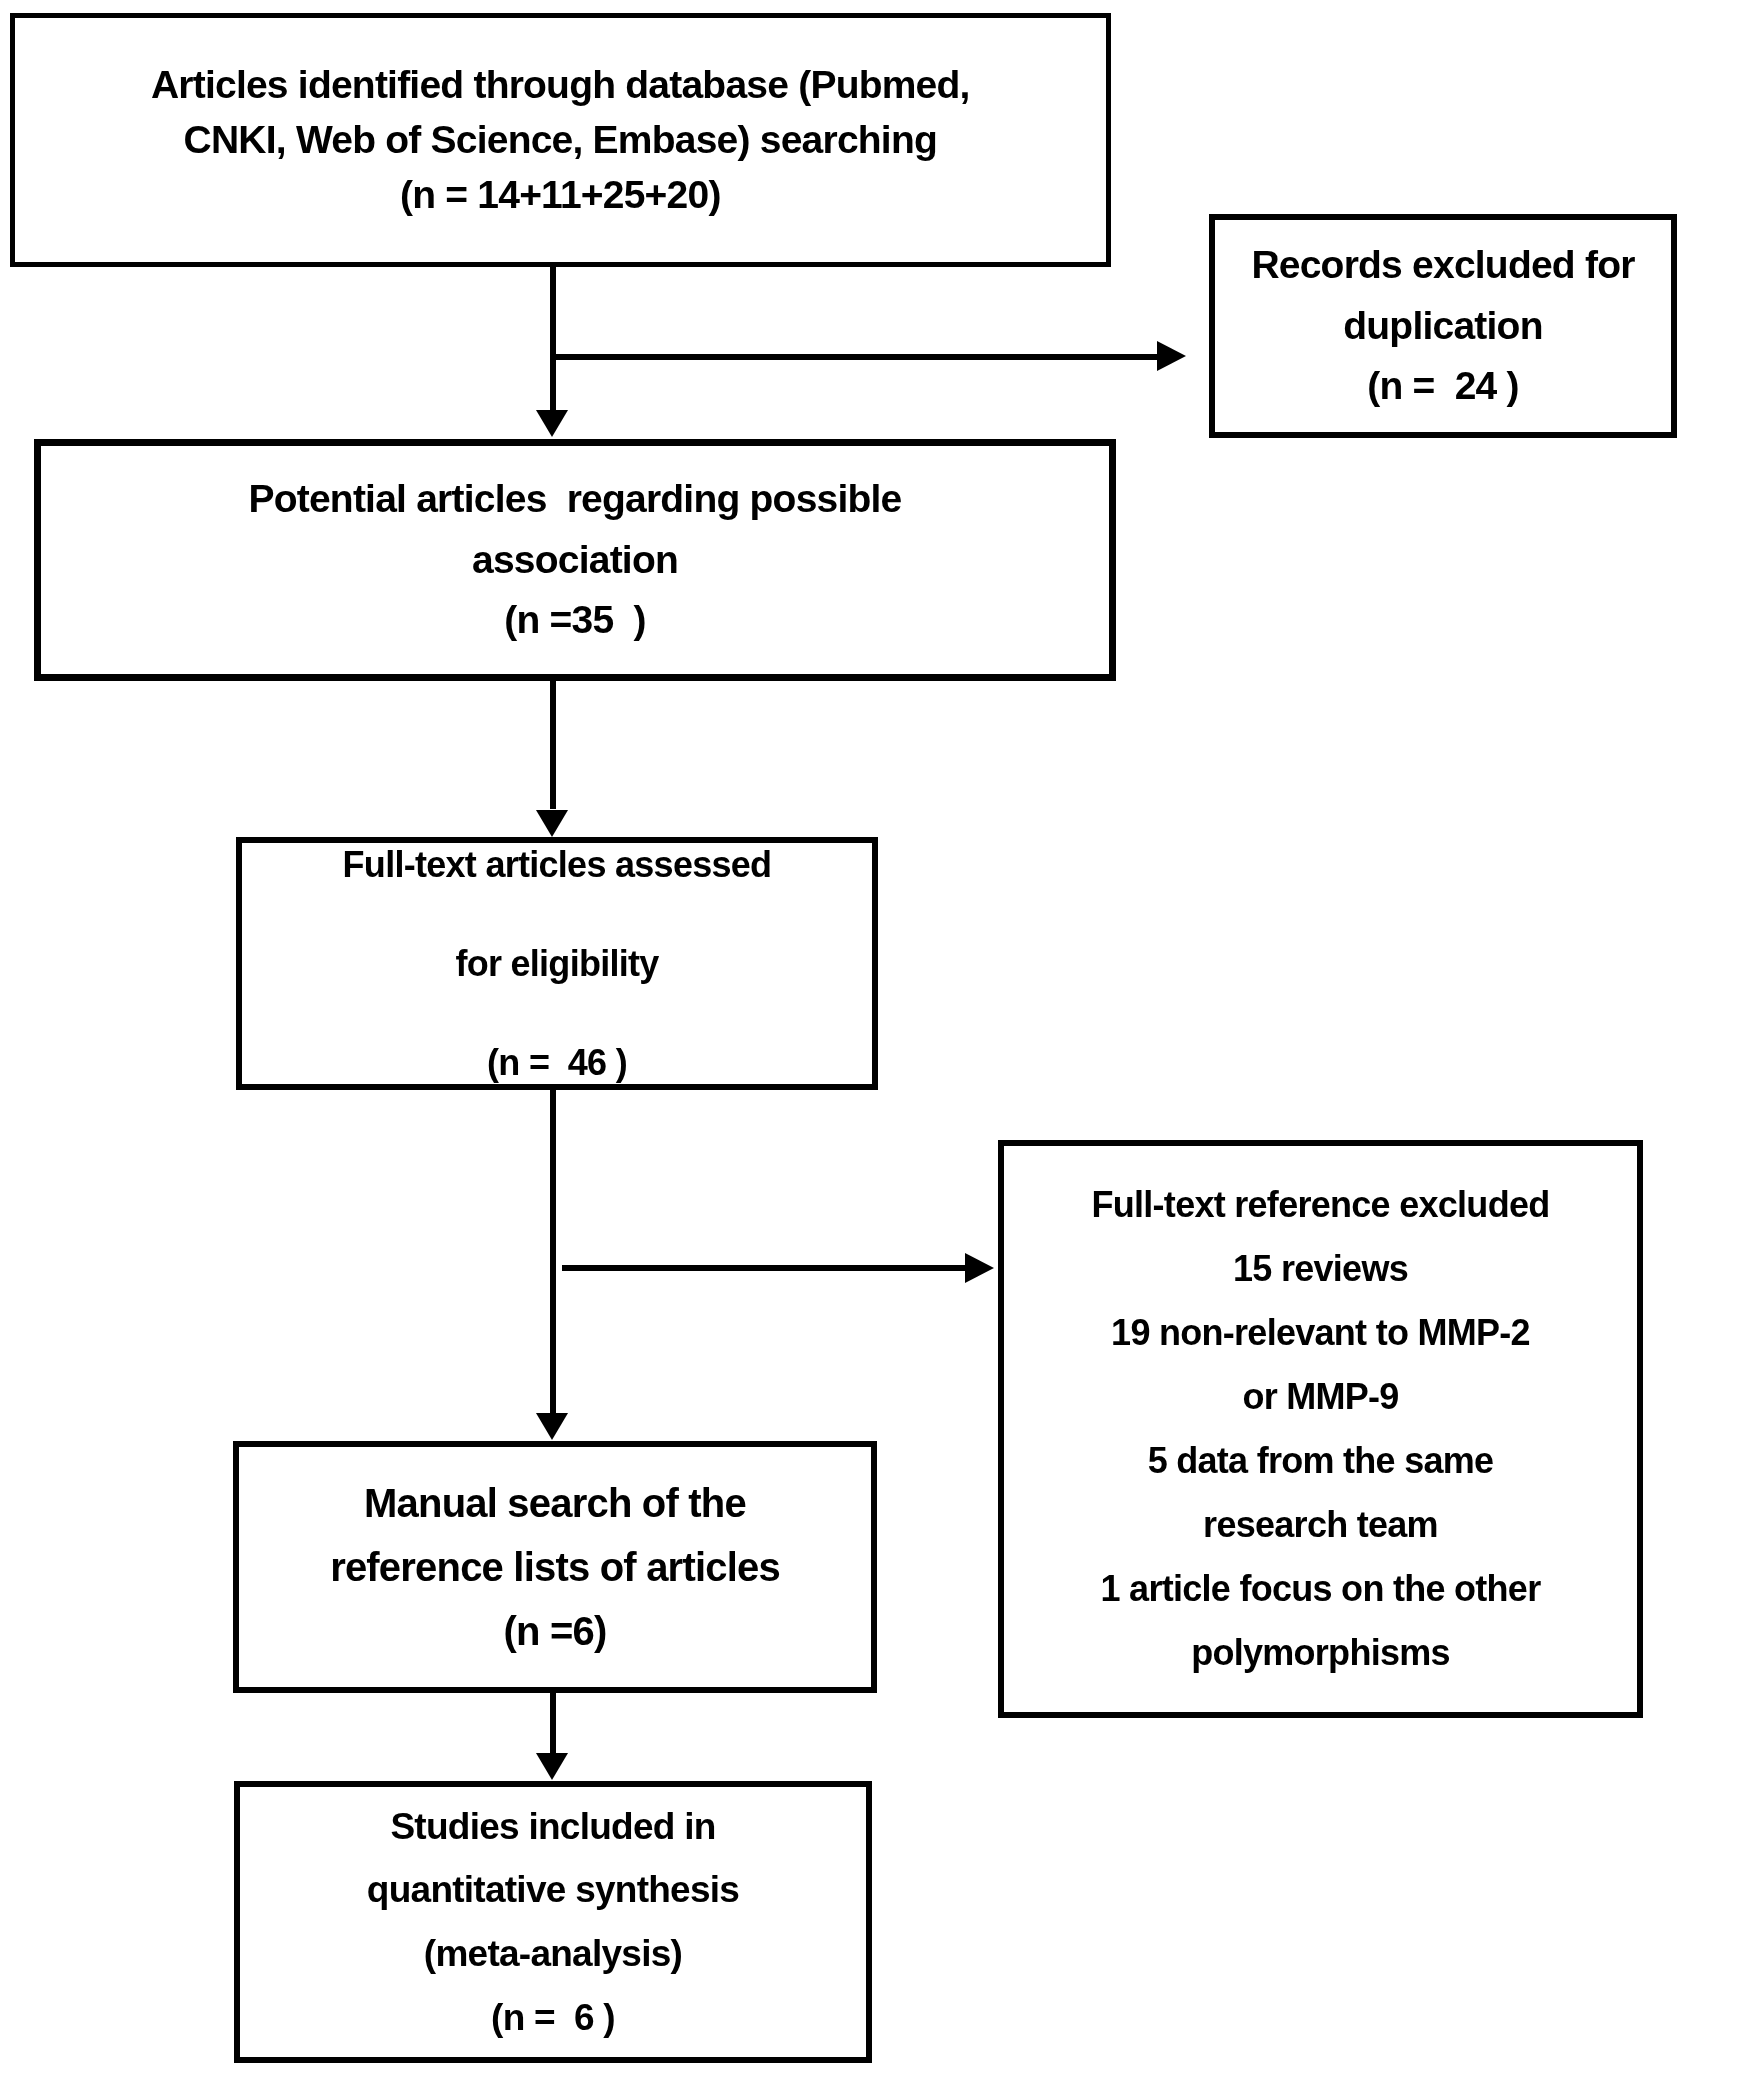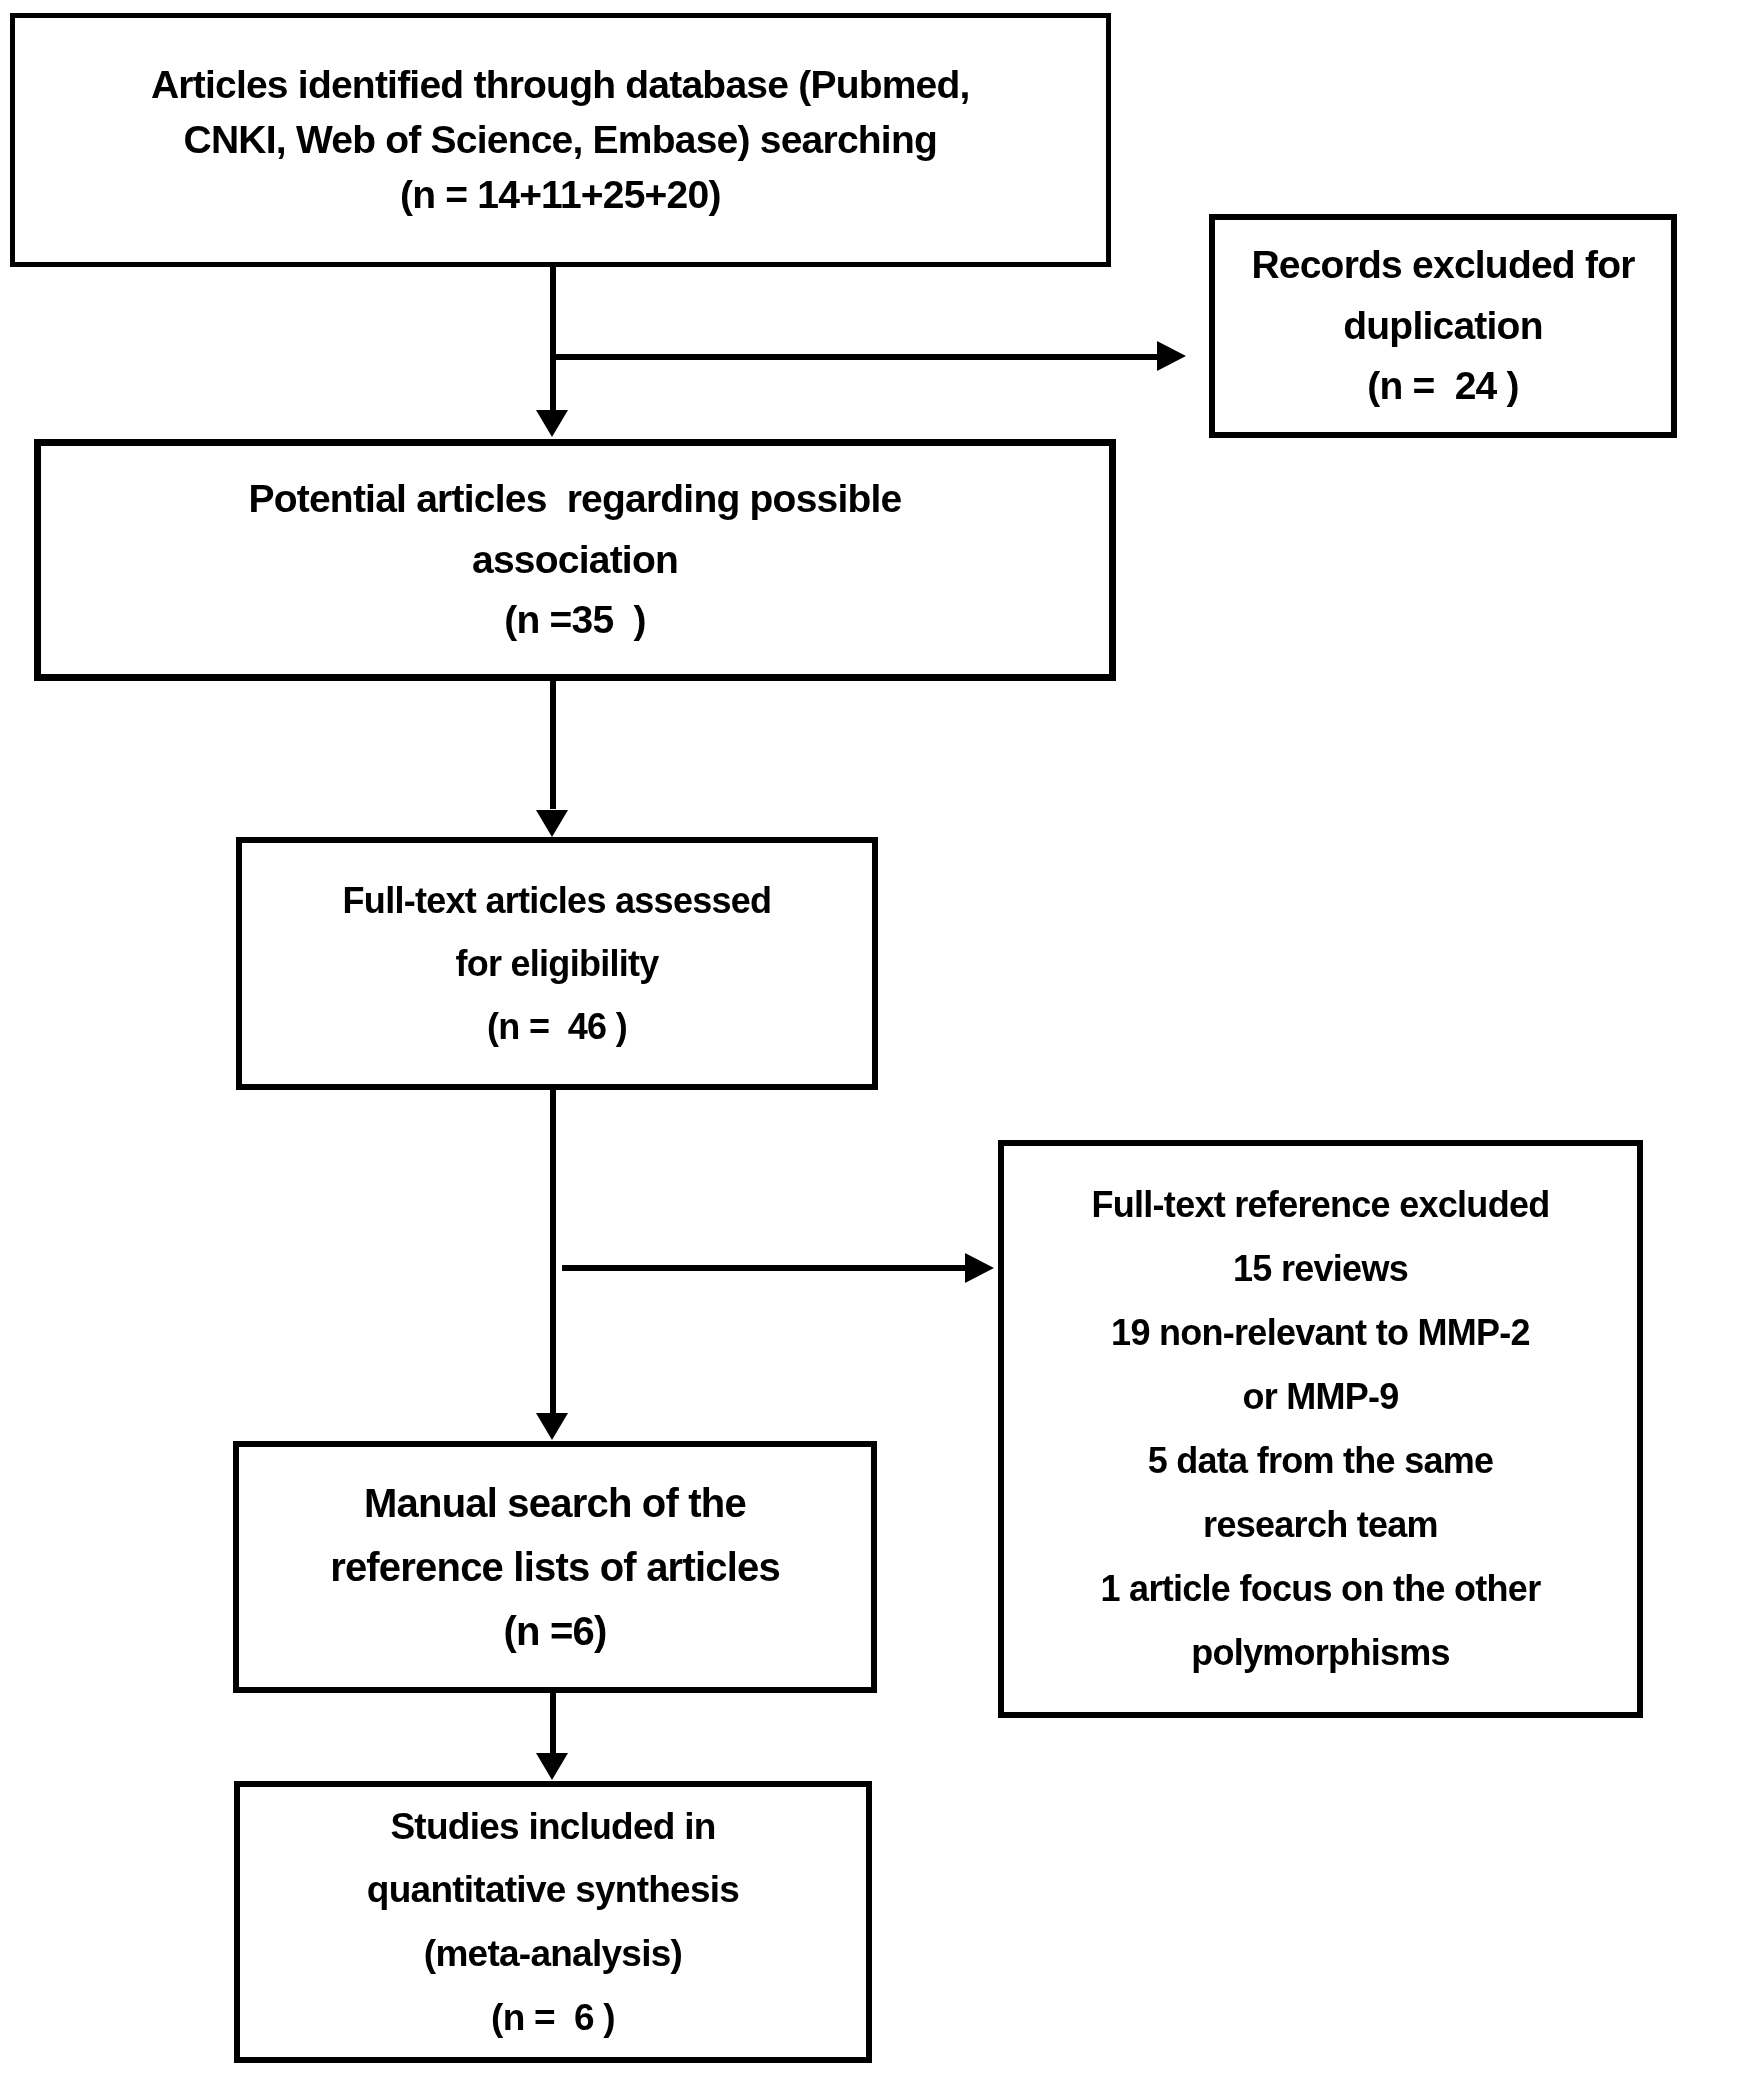--- a/index.html
+++ b/index.html
@@ -30,21 +30,21 @@
     letter-spacing: -0.02em;
   }
   .fbox span {
     display: block;
     white-space: pre;
     text-align: center;
   }
   .box-identification { left: 9.8px;   top: 12.7px;   width: 1101px; height: 254px; border-width: 5.9px; font-size: 39px; line-height: 1.42; }
   .box-duplication    { left: 1189px; top: 214px;  width: 468px;  height: 224px; font-size: 39px; line-height: 1.55; margin-left: 20px; }
   .box-potential      { left: 34px;   top: 439px;  width: 1082px; height: 242px; border-width: 7.8px; font-size: 39px; line-height: 1.55; }
-  .box-eligibility    { left: 236px;  top: 837px;  width: 642px;  height: 253px; font-size: 36px; line-height: 1.75; }
+  .box-eligibility    { left: 236px;  top: 837px;  width: 642px;  height: 253px; font-size: 36px; line-height: 1.75; gap: 36px; }
   .box-excluded       { left: 998px; top: 1140px; width: 645px;  height: 578px; font-size: 36px; line-height: 1.78; }
   .box-manual         { left: 233px;  top: 1441px; width: 644px;  height: 252px; font-size: 40px; line-height: 1.6; }
   .box-included       { left: 234px;  top: 1781px; width: 638px;  height: 282px; font-size: 37px; line-height: 1.72; }
 
   .aline {
     position: absolute;
     background: #000000;
   }
   .ahead-down {
     position: absolute;

